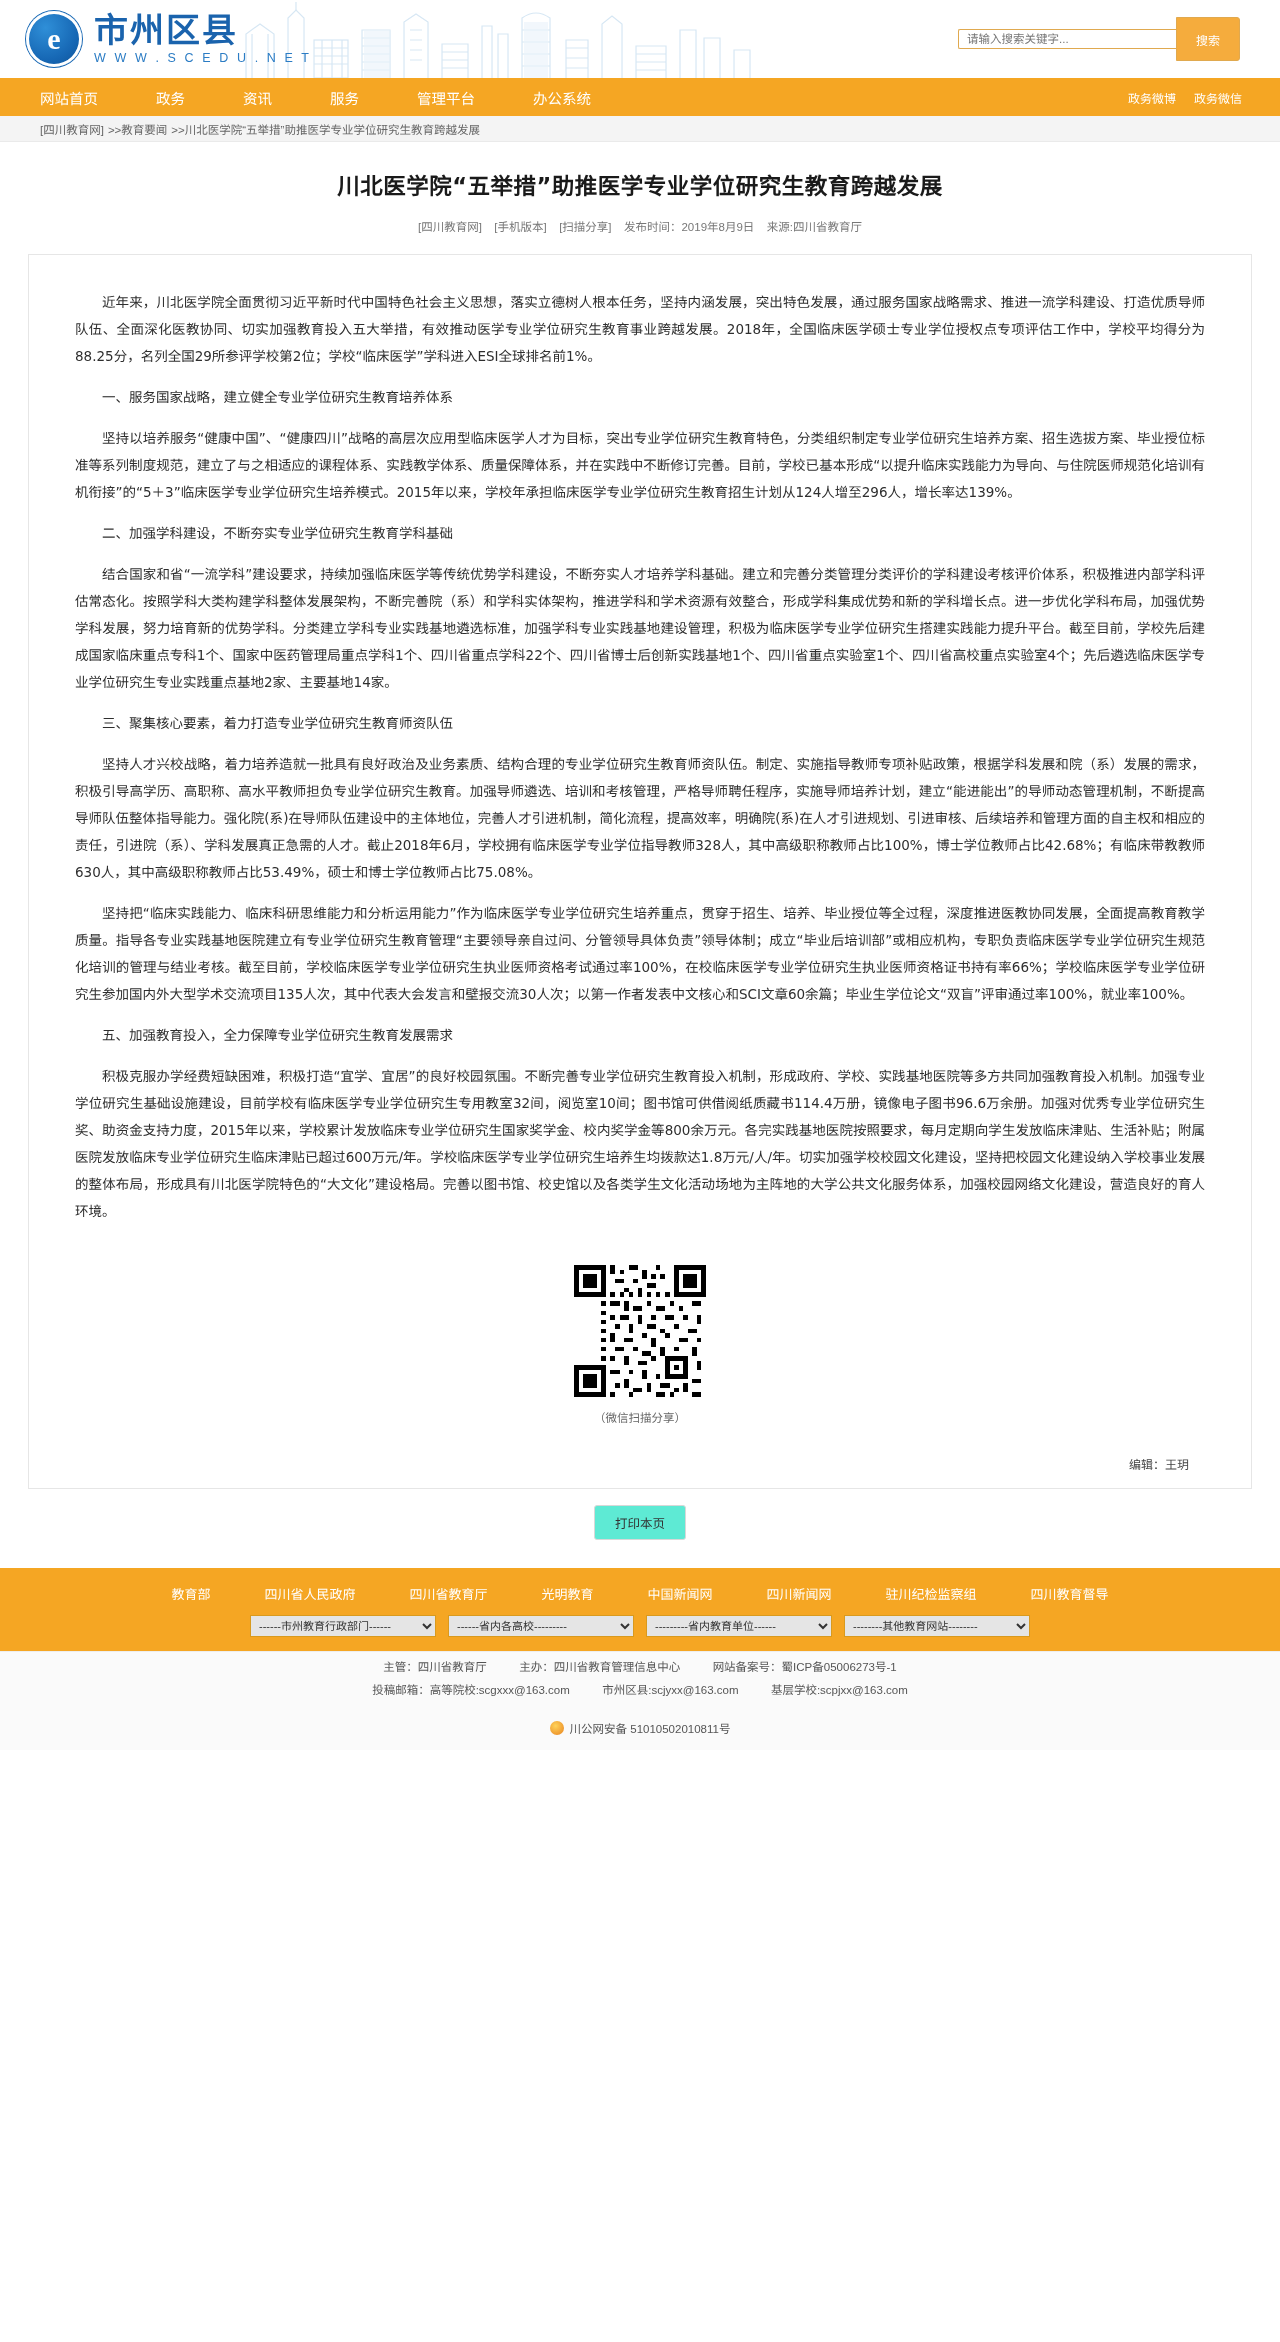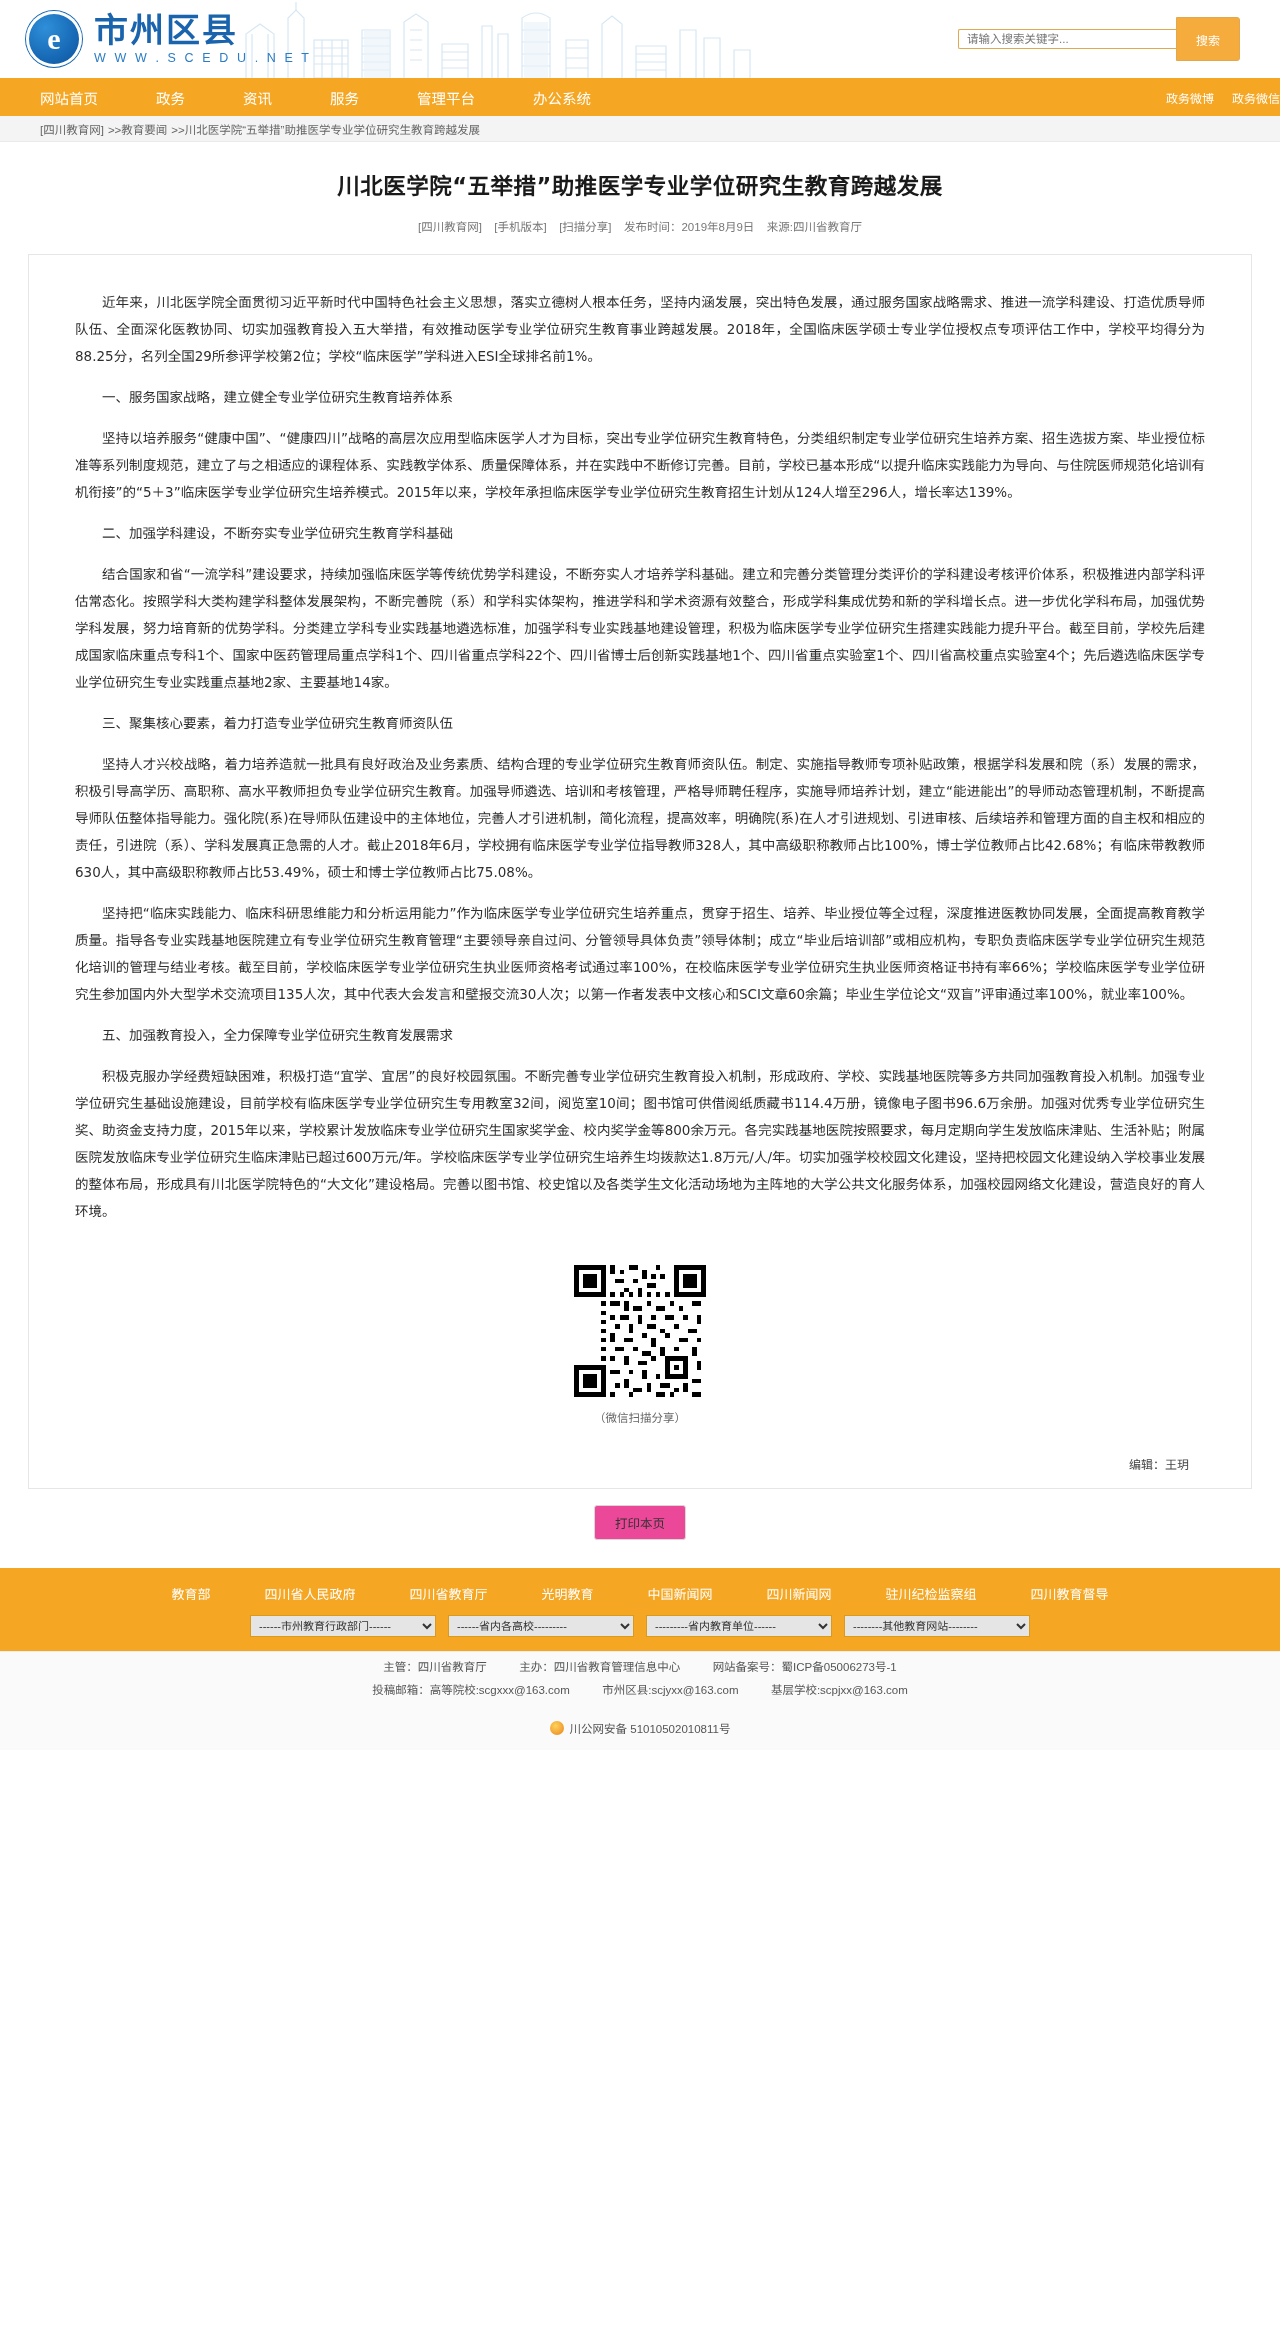--- a/index.html
+++ b/index.html
@@ -56,21 +56,21 @@
     font-size:12px; cursor:pointer; border-radius:0 3px 3px 0;
   }
 
   
   .nav {
     height:38px; background:#f5a623; display:flex; align-items:center;
     color:#fff; font-size:14.5px; position:relative;
   }
   .nav-left { display:flex; align-items:center; padding-left:40px; }
   .nav-left .nav-item { margin-right:58px; color:#fff; cursor:pointer; white-space:nowrap; }
-  .nav-right { margin-left:auto; display:flex; align-items:center; font-size:12px; }
+  .nav-right { margin-left:auto; padding-right:38px; display:flex; align-items:center; font-size:12px; }
   .nav-right .nav-mini { margin-left:18px; cursor:pointer; }
 
   
   .breadcrumb {
     height:26px; background:#f4f4f4; border-bottom:1px solid #eaeaea;
     display:flex; align-items:center; font-size:11.5px; color:#666; padding-left:40px;
   }
   .breadcrumb span { margin-right:4px; }
 
   
@@ -101,21 +101,21 @@
     width:132px; height:132px; margin:0 auto; background:#fff;
     display:block;
   }
   .qr-cap { font-size:11.5px; color:#666; margin-top:12px; }
 
   .editor { text-align:right; font-size:12px; color:#444; padding:24px 16px 6px; }
 
   .print-wrap { text-align:center; padding:16px 0 28px; }
   .print-btn {
     display:inline-block; min-width:92px; padding:7px 16px;
-    background:#ec4899; border:1px solid #d8d8d8; border-radius:3px;
+    background:#5eead4; border:1px solid #d8d8d8; border-radius:3px;
     font-size:12.5px; color:#333; cursor:pointer;
   }
 
   
   .footer-top {
     background:#f5a623; color:#fff; padding:16px 0 14px;
   }
   .fl-row {
     display:flex; justify-content:center; align-items:center; gap:54px;
     font-size:13px; padding-bottom:12px;

